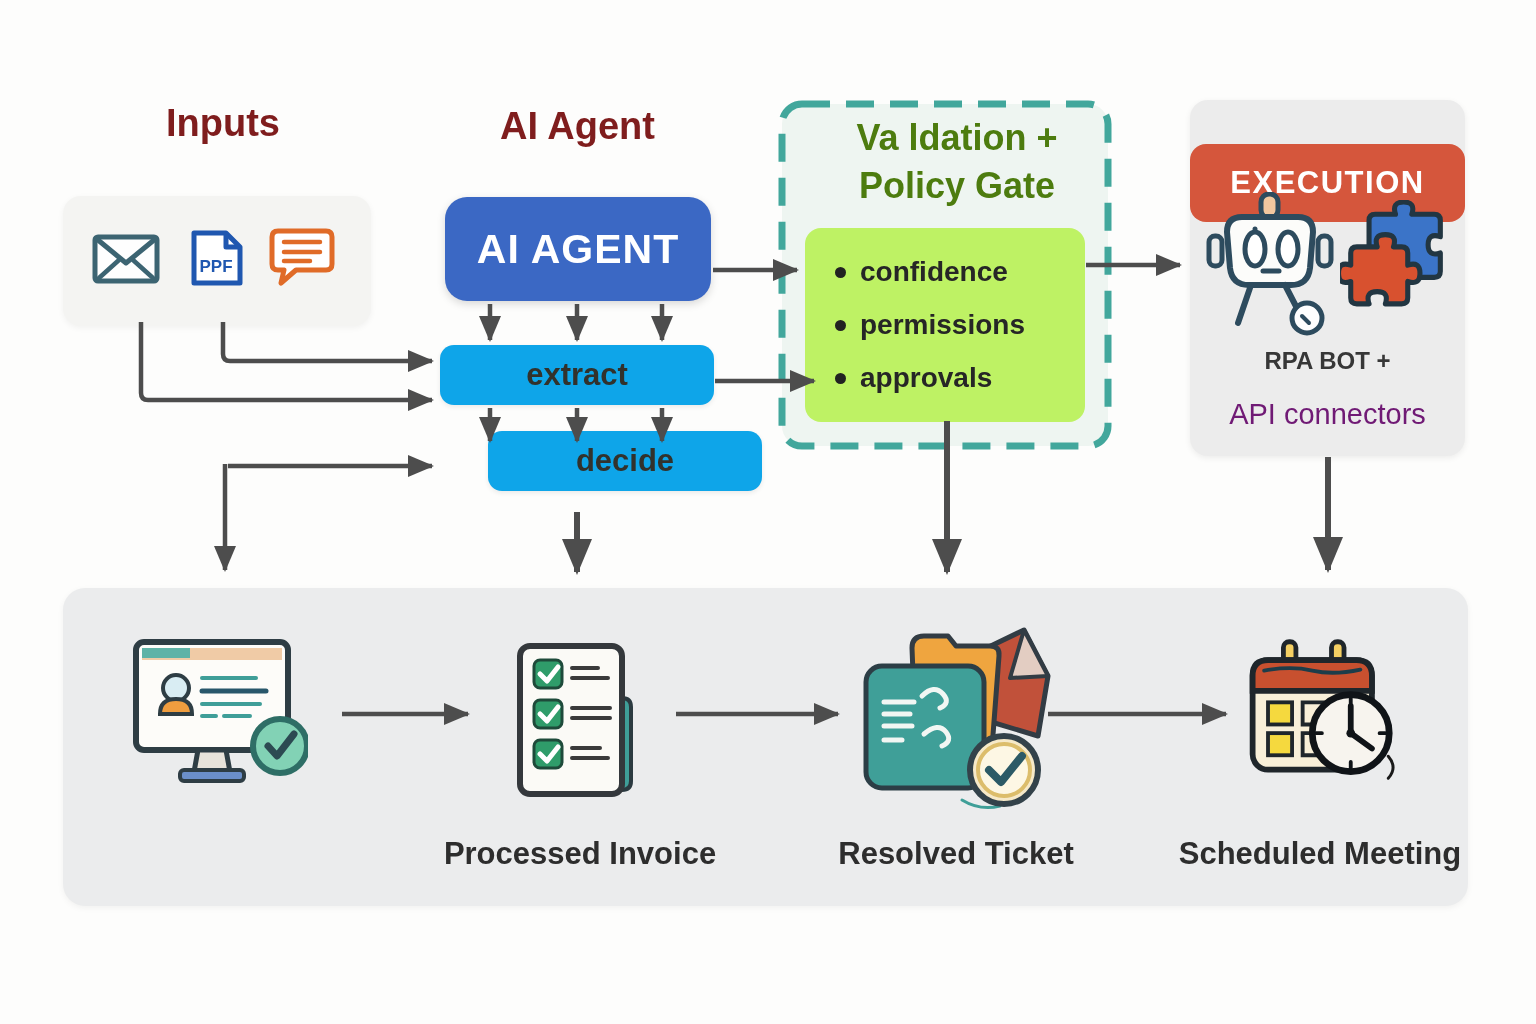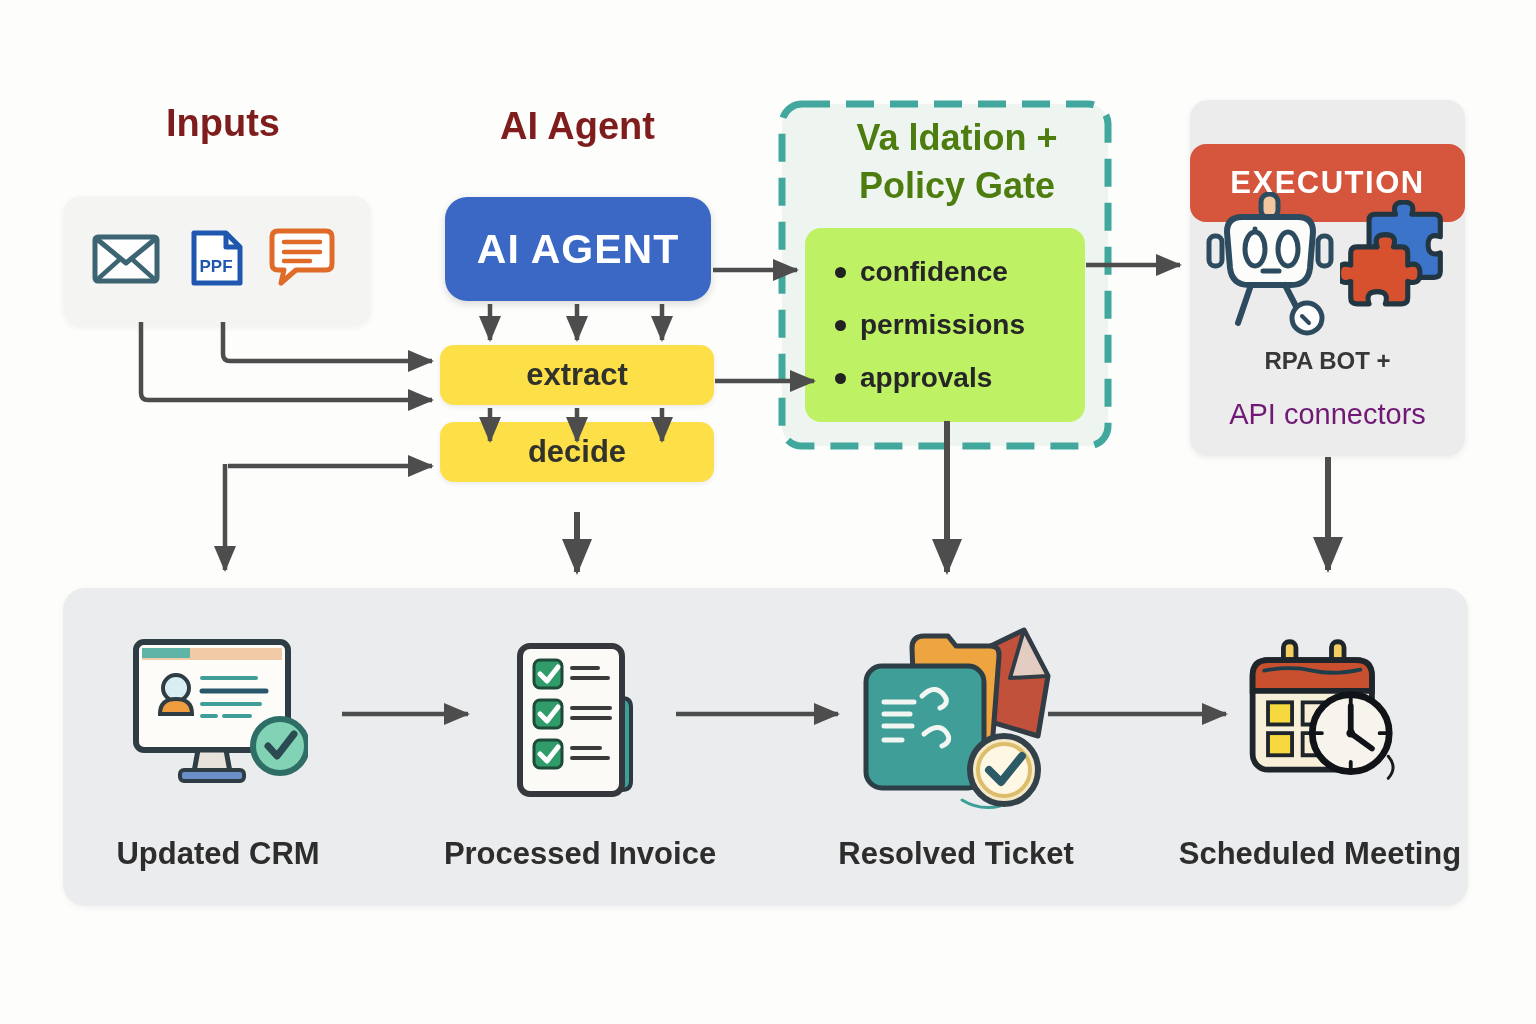--- a/index.html
+++ b/index.html
@@ -14,24 +14,24 @@
 
   
   .col-heading{font-size:38px;font-weight:700;color:#7f1d1d;}
 
   
   #inputs-card{left:63px;top:196px;width:308px;height:130px;background:#f4f4f2;border-radius:18px;box-shadow:0 2px 6px rgba(0,0,0,.05);}
 
   
   #agent-box{left:445px;top:197px;width:266px;height:104px;background:#3b68c4;border-radius:22px;
              color:#ffffff;font-size:41px;font-weight:700;letter-spacing:1px;box-shadow:0 3px 8px rgba(0,0,0,.15);}
-  .step-box{left:440px;width:274px;height:60px;background:#fde047;border-radius:14px;
+  .step-box{left:440px;width:274px;height:60px;background:#0ea5e9;border-radius:14px;
             font-size:31px;font-weight:600;color:#32322c;box-shadow:0 2px 5px rgba(0,0,0,.08);}
   #step-extract{top:345px;}
-  #step-decide{top:422px;}
+  #step-decide{top:431px;margin-left:48px;}
 
   
   #gate{left:778px;top:100px;width:334px;height:350px;}
   #gate-bg{position:absolute;left:0;top:0;}
   #gate-title{position:absolute;left:12px;top:14px;width:100%;font-size:36px;line-height:48px;font-weight:700;color:#4d7c0f;text-align:center;}
   #gate-inner{position:absolute;left:27px;top:128px;width:280px;height:194px;background:#bef264;border-radius:16px;
               display:flex;flex-direction:column;justify-content:center;gap:21px;padding-left:30px;box-sizing:border-box;}
   .bullet-row{display:flex;align-items:center;gap:14px;}
   .bullet-dot{width:11px;height:11px;border-radius:50%;background:#222222;flex:0 0 auto;}
   .bullet-text{font-size:28px;font-weight:600;color:#262626;}
@@ -180,21 +180,20 @@
     <rect x="26" y="98" width="25" height="23" fill="#f5d93e" stroke="#1f262b" stroke-width="4"></rect>
     <path d="M86 66 H62 V89 H86" fill="none" stroke="#1f262b" stroke-width="4"></path>
     <path d="M86 98 H62 V121 H86" fill="none" stroke="#1f262b" stroke-width="4"></path>
     <circle cx="112" cy="98" r="40" fill="#f7f4ee" stroke="#101418" stroke-width="7"></circle>
     <path d="M112 62 V68 M148 98 H142 M112 134 V128 M76 98 H82" stroke="#101418" stroke-width="4" stroke-linecap="round"></path>
     <path d="M112 98 V70 M112 98 L134 114" fill="none" stroke="#101418" stroke-width="6" stroke-linecap="round"></path>
     <circle cx="112" cy="98" r="4.5" fill="#101418"></circle>
     <path d="M151 122 Q161 134 151 145" fill="none" stroke="#1a1a1a" stroke-width="3" stroke-linecap="round"></path>
   </svg>
 
-  <div class="abs out-label" style="left:63px;width:310px;">Updated CRM</div>
   <div class="abs out-label" style="left:420px;width:320px;">Processed Invoice</div>
   <div class="abs out-label" style="left:800px;width:312px;">Resolved Ticket</div>
   <div class="abs out-label" style="left:1155px;width:330px;">Scheduled Meeting</div>
 
   <svg class="abs" id="arrows" width="1536" height="1024" viewBox="0 0 1536 1024">
     <defs>
       <marker id="arr" markerUnits="userSpaceOnUse" markerWidth="26" markerHeight="22" refX="24" refY="11" orient="auto">
         <path d="M0 0 L26 11 L0 22 Z" fill="#4d4d4d"></path>
       </marker>
       <marker id="arrBig" markerUnits="userSpaceOnUse" markerWidth="36" markerHeight="30" refX="33" refY="15" orient="auto">

